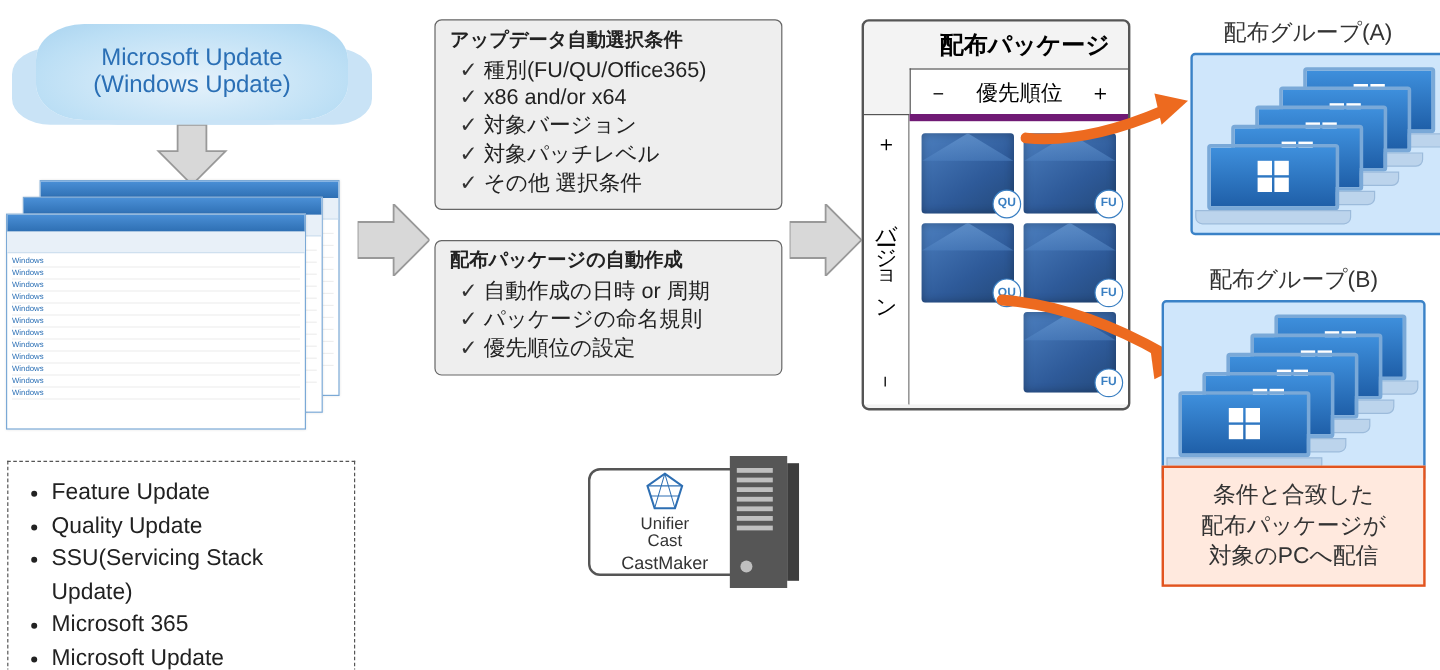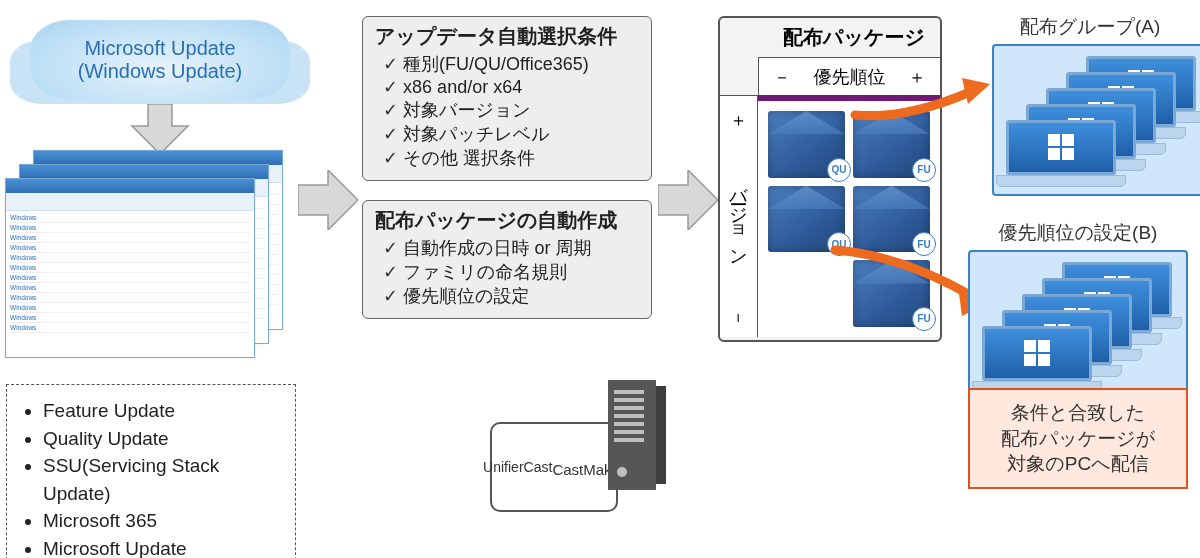--- a/index.html
+++ b/index.html
@@ -76,33 +76,33 @@
     position: absolute;
     left: 362px;
     width: 290px;
     background: #eee;
     border: 1.5px solid #666;
     border-radius: 6px;
     padding: 6px 12px 10px;
     font-size: 18px;
     color: #222;
   }
-  .crit-box h3 { font-size: 20px; font-weight: bold; margin-bottom: 2px; }
+  .crit-box h3 { font-size: 16px; font-weight: bold; margin-bottom: 2px; }
   .crit-box ul { list-style: none; padding-left: 8px; }
   .crit-box li::before { content:"✓  "; color:#333; }
   .box-a { top: 16px; }
   .box-b { top: 200px; }
 
   .castmaker {
     position: absolute; left: 490px; top: 390px;
     width: 128px; height: 90px;
     border: 2px solid #555; border-radius: 10px;
     background:#fff;
-    display:flex; flex-direction:row; align-items:center; justify-content:center;
-    font-size: 15px; color:#333;margin-top:32px;
+    display:flex; flex-direction:column; align-items:center; justify-content:center;
+    font-size: 15px; color:#333;
   }
   .castmaker .logo {
     width:34px; height:34px; margin-bottom:2px;
     display:flex; align-items:center; justify-content:center;
   }
   .castmaker .brand { font-size:14px; line-height:1; }
   .castmaker .sub   { font-size:15px; margin-top:4px; }
 
   .server {
     position: absolute; left: 608px; top: 380px;
@@ -326,21 +326,21 @@
     <li>対象バージョン</li>
     <li>対象パッチレベル</li>
     <li>その他 選択条件</li>
   </ul>
 </div>
 
 <div class="crit-box box-b">
   <h3>配布パッケージの自動作成</h3>
   <ul>
     <li>自動作成の日時 or 周期</li>
-    <li>ファミリの命名規則</li>
+    <li>パッケージの命名規則</li>
     <li>優先順位の設定</li>
   </ul>
 </div>
 
 <div class="castmaker">
   <div class="logo">
     <svg viewBox="0 0 40 40">
         <polygon points="20,2 37,14 30,36 10,36 3,14" fill="none" stroke="#2e6fb3" stroke-width="2"></polygon>
         <path d="M20 2 L30 36 M20 2 L10 36 M3 14 L37 14 M6 24 L34 24" stroke="#2e6fb3" stroke-width="1" fill="none"></path>
       </svg>
@@ -469,21 +469,21 @@
             <span></span>
             <span></span>
           </div>
         </div>
         <div class="base"></div>
       </div>
   </div>
 </div>
 
 <div class="group g-b">
-  <h4>優先順位の設定(B)</h4>
+  <h4>配布グループ(B)</h4>
   <div class="stack">
     <div class="laptop" style="left:92px;top:10px">
         <div class="screen">
           <div class="win">
             <span></span>
             <span></span>
             <span></span>
             <span></span>
           </div>
         </div>

